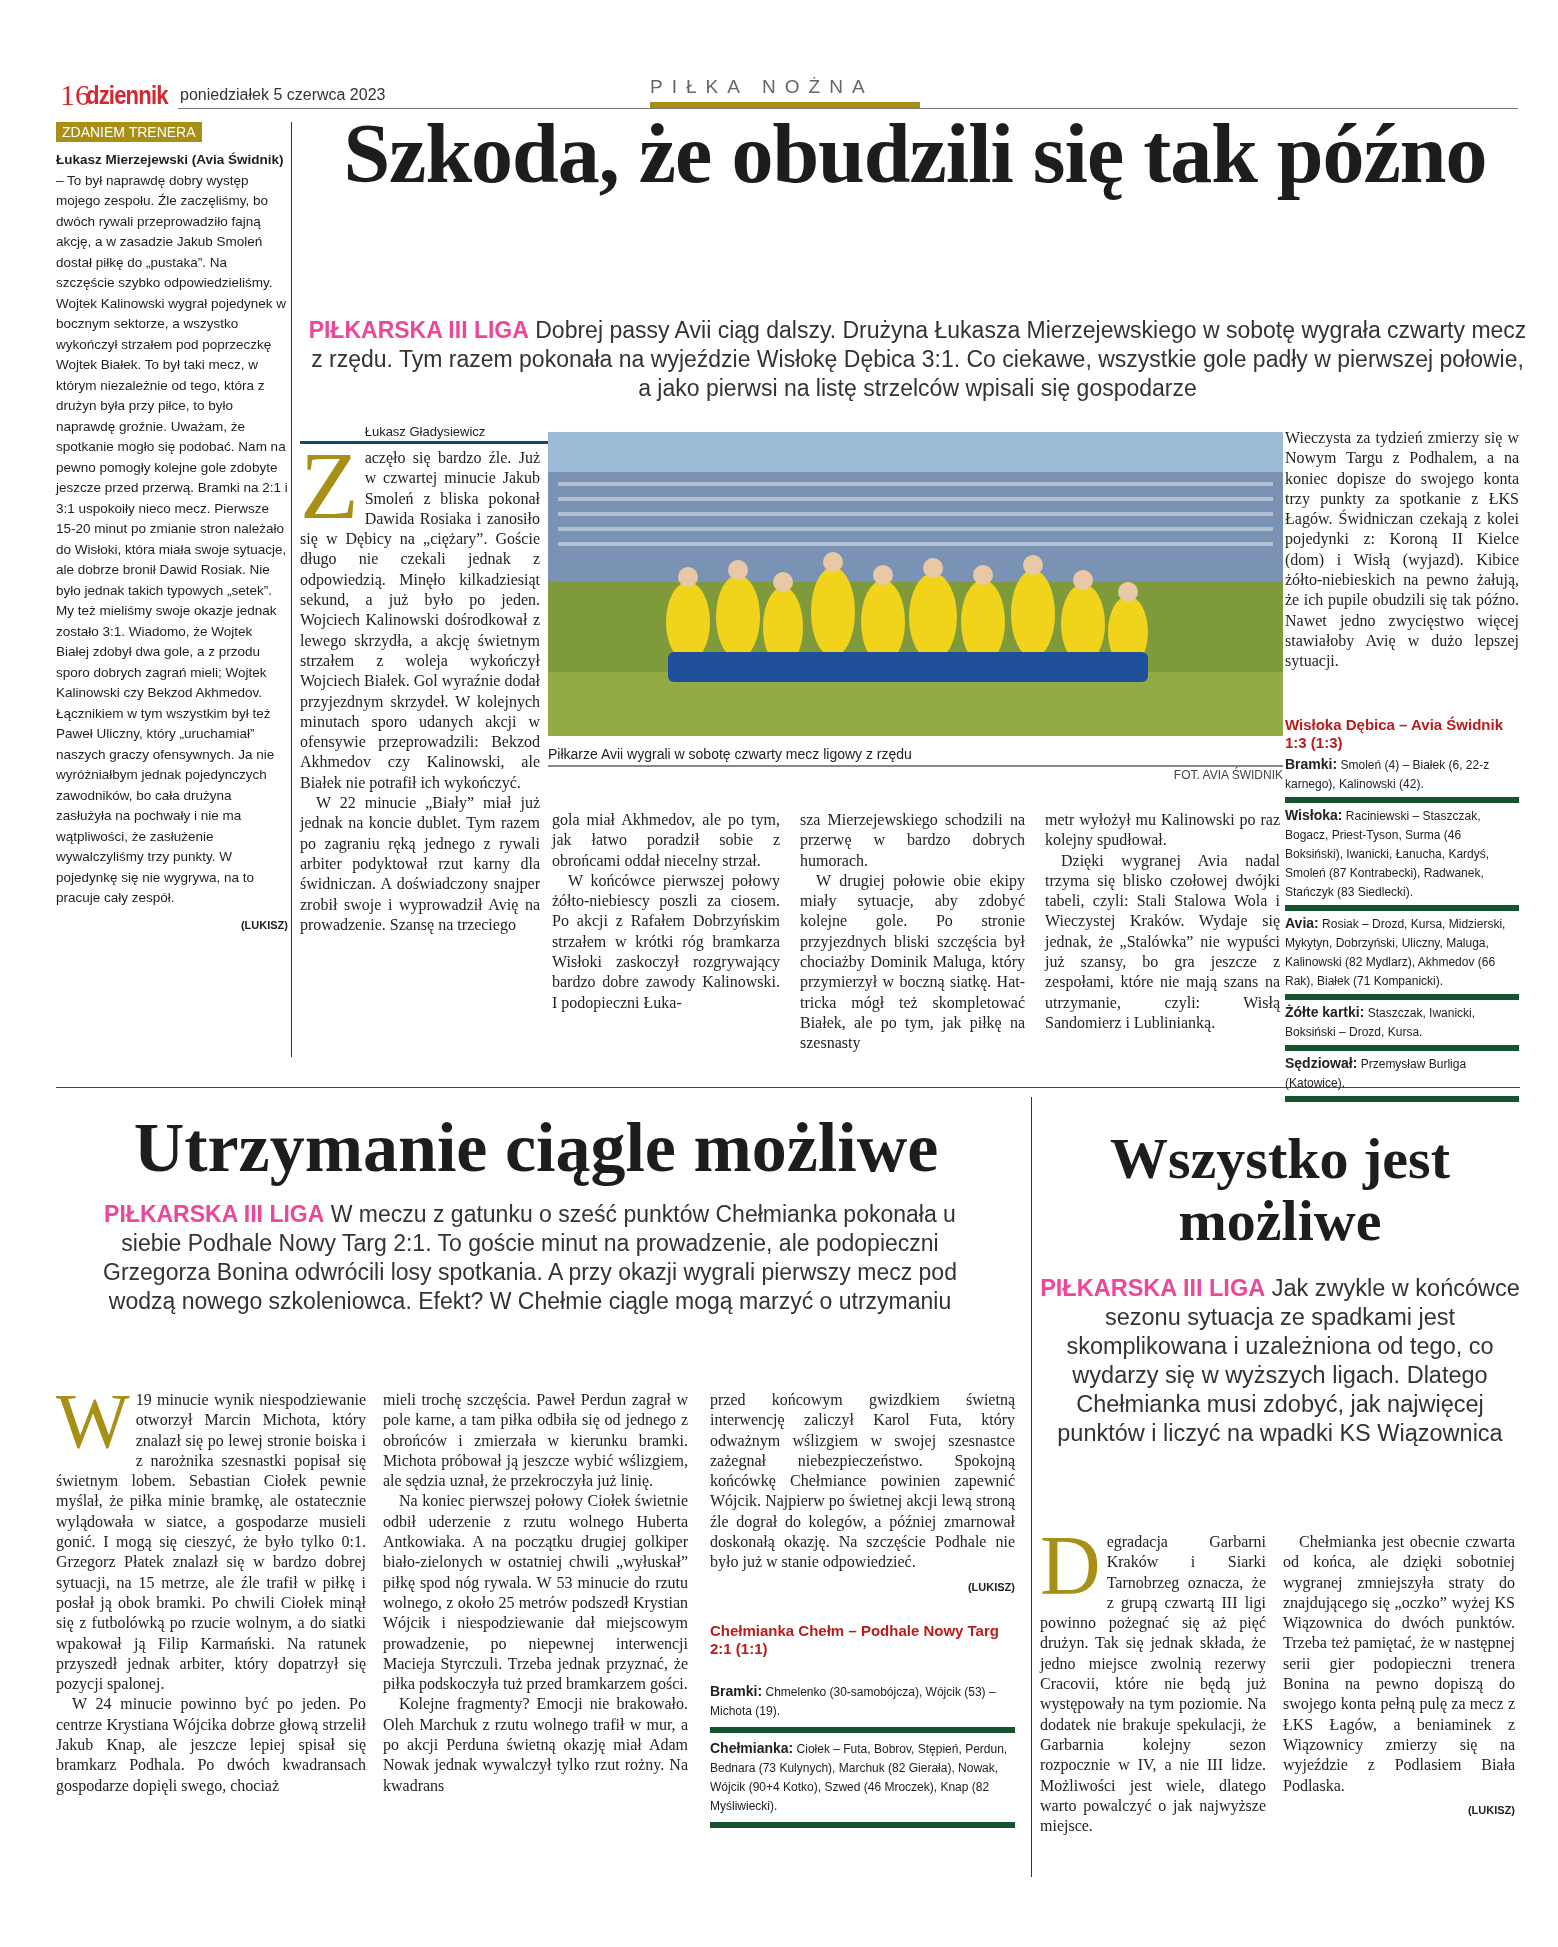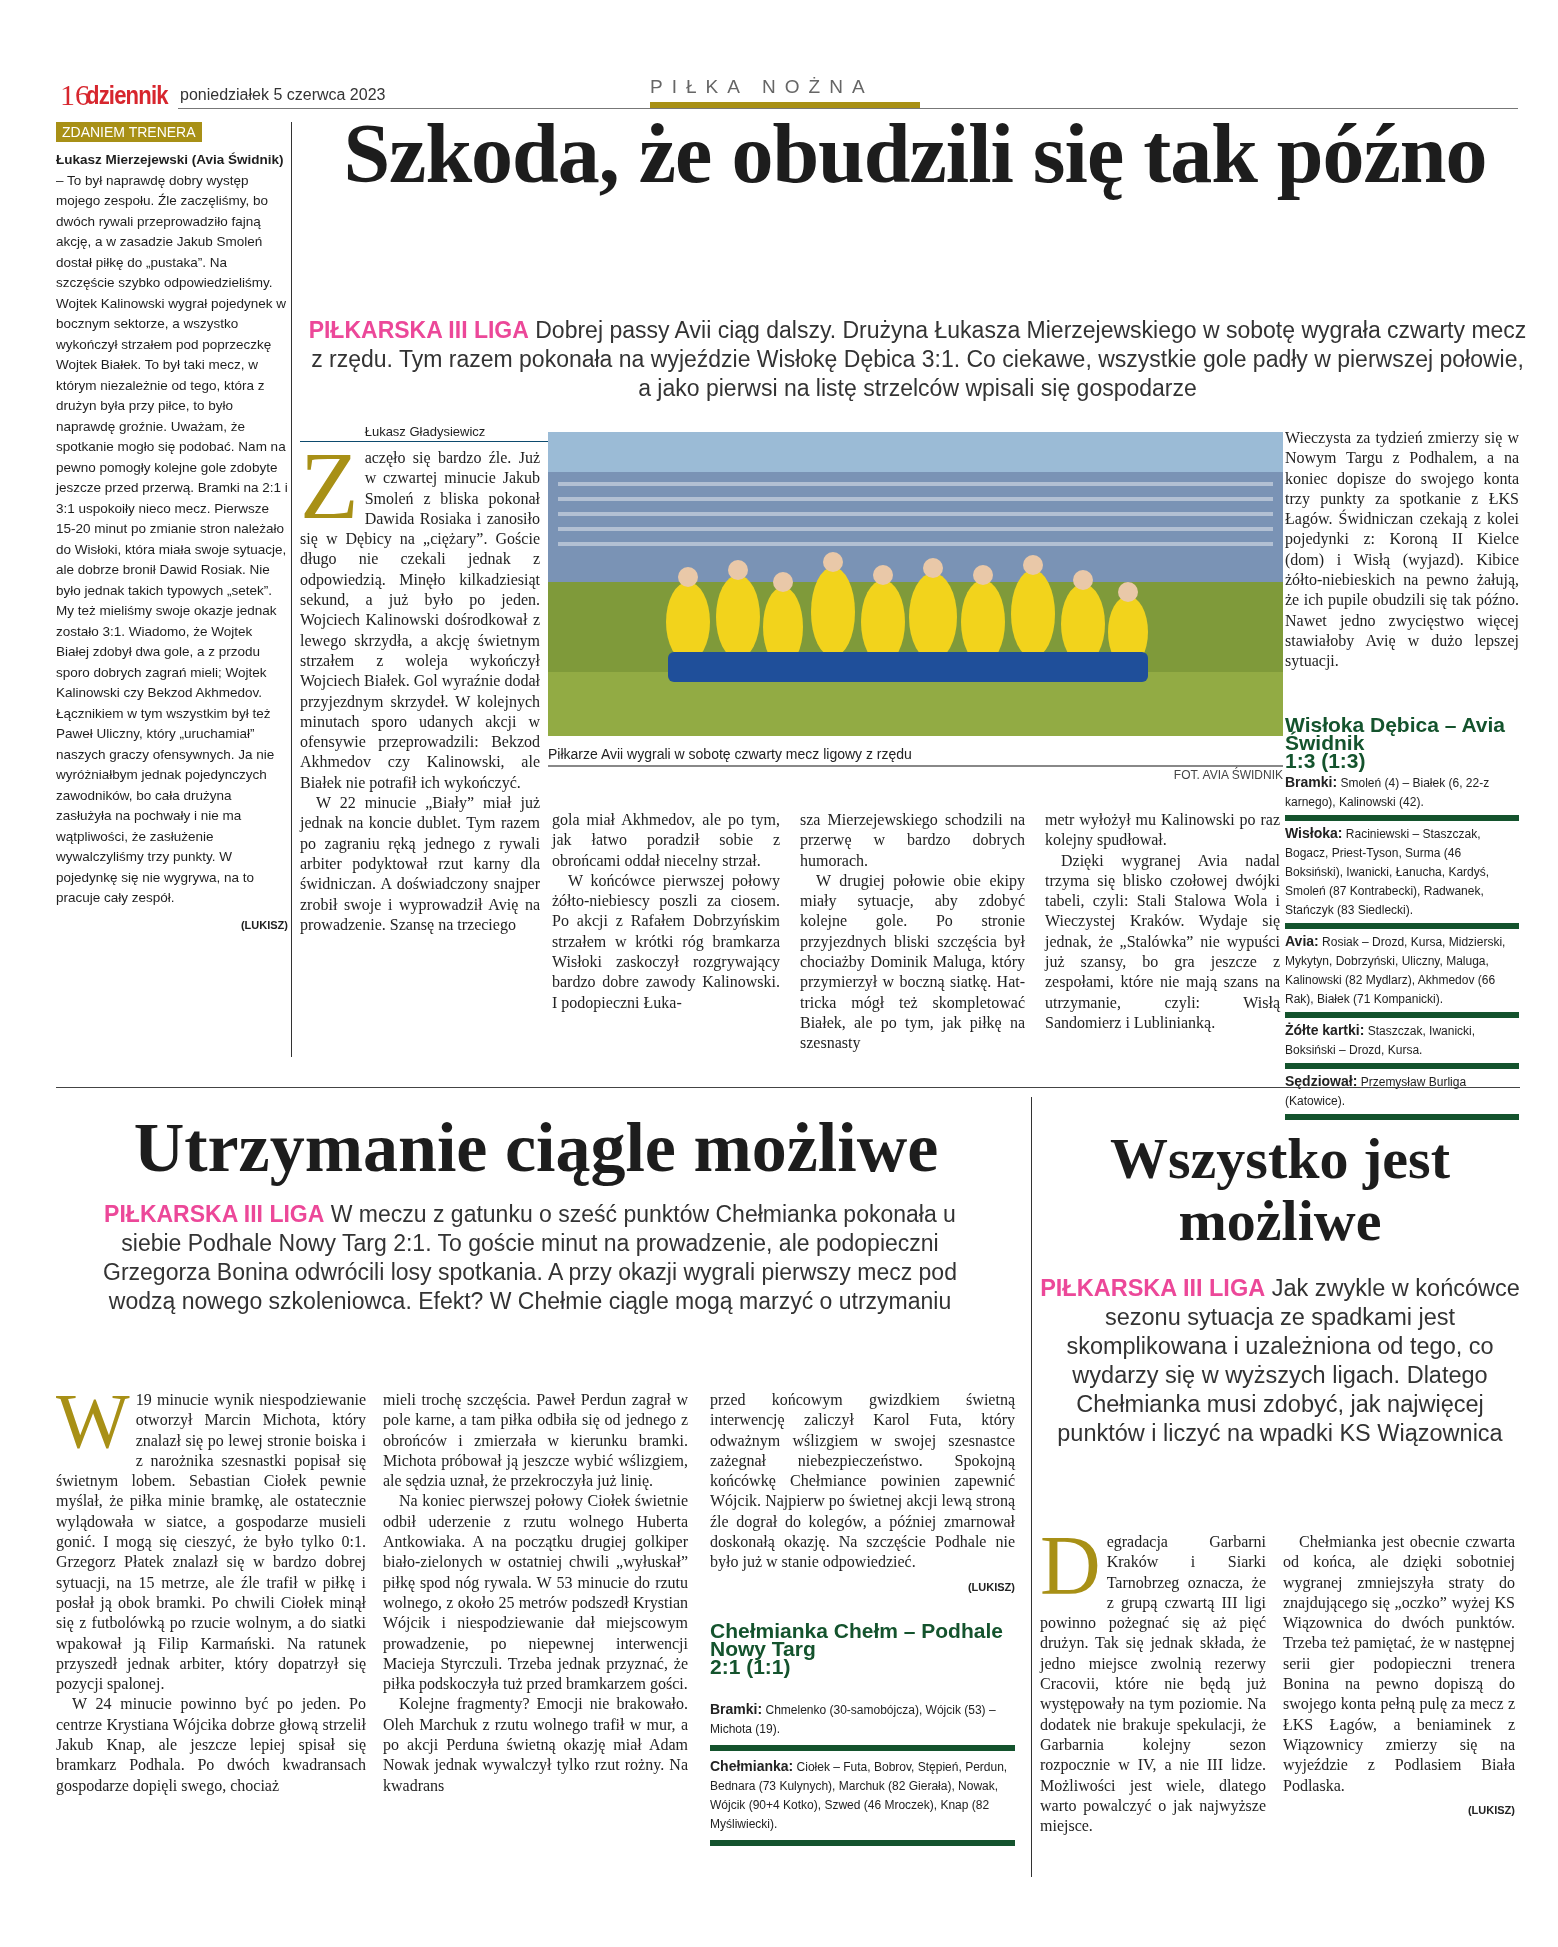--- a/index.html
+++ b/index.html
@@ -12,29 +12,29 @@
 .section{left:650px;top:76px;font-family:"Liberation Sans",sans-serif;font-size:19px;letter-spacing:9px;color:#666}
 .secbar{left:650px;top:102px;width:270px;height:6px;background:#a89016}
 .vline{background:#333;width:1px}
 .badge{left:56px;top:122px;background:#a89016;color:#fff;font-family:"Liberation Sans",sans-serif;font-weight:normal;font-size:14px;padding:2px 6px}
 .sidebar{left:56px;top:150px;width:232px;font-family:"Liberation Sans",sans-serif;font-size:13.5px;line-height:20.5px;color:#1e1e1e}
 .sidebar .name{font-weight:bold}
 .sign{font-family:"Liberation Sans",sans-serif;font-weight:bold;font-size:11px;text-align:right}
 h1.t1{left:300px;top:112px;width:1230px;text-align:center;font-family:"Liberation Serif",serif;font-weight:bold;font-size:84px;line-height:84px;color:#1d1d1d;letter-spacing:-1px}
 .lead{font-family:"Liberation Sans",sans-serif;font-size:23px;line-height:29px;color:#333;text-align:center}
 .lead b{color:#ec4899;font-weight:bold}
-.author{left:300px;top:424px;width:250px;font-family:"Liberation Sans",sans-serif;font-size:13px;text-align:center;border-bottom:1px solid #0c4a6e;padding-bottom:2px}
+.author{left:300px;top:424px;width:250px;font-family:"Liberation Sans",sans-serif;font-size:13px;text-align:center;border-bottom:3px solid #0c4a6e;padding-bottom:2px}
 .col{font-family:"Liberation Serif",serif;font-size:16px;line-height:20.3px;text-align:justify;color:#222}
 .col p{text-indent:16px}
 .col p.first{text-indent:0}
 .drop{float:left;font-family:"Liberation Serif",serif;color:#a89016;line-height:.8;margin-right:6px}
 .photo{left:548px;top:432px;width:735px;height:304px;overflow:hidden;background:linear-gradient(#8cb4d8 0,#c9d7e6 40%,#c5c3b7 42%,#8aa4c3 55%,#6f8d3a 75%,#84a03c 100%)}
 .caption{left:548px;top:746px;width:735px;font-family:"Liberation Sans",sans-serif;font-size:14px;border-bottom:2px solid #888;padding-bottom:3px}
 .credit{left:548px;top:768px;width:735px;text-align:right;font-family:"Liberation Sans",sans-serif;font-size:12px;color:#444}
-.box-title{font-family:"Liberation Sans",sans-serif;font-weight:bold;font-size:21px;line-height:18px;color:#14532d}
+.box-title{font-family:"Liberation Sans",sans-serif;font-weight:bold;font-size:15px;line-height:18px;color:#b91c1c}
 .stat{font-family:"Liberation Sans",sans-serif;font-size:12px;line-height:19px;border-bottom:6px solid #14532d;padding:3px 0 3px 0}
 .stat b{font-size:14px}
 .hline{height:1px;background:#444}
 h1.t2{font-family:"Liberation Serif",serif;font-weight:bold;color:#1d1d1d;text-align:center}
 </style>
 </head>
 <body>
 
 <div class="abs pg">16</div>
 <div class="abs logo">dziennik</div>

